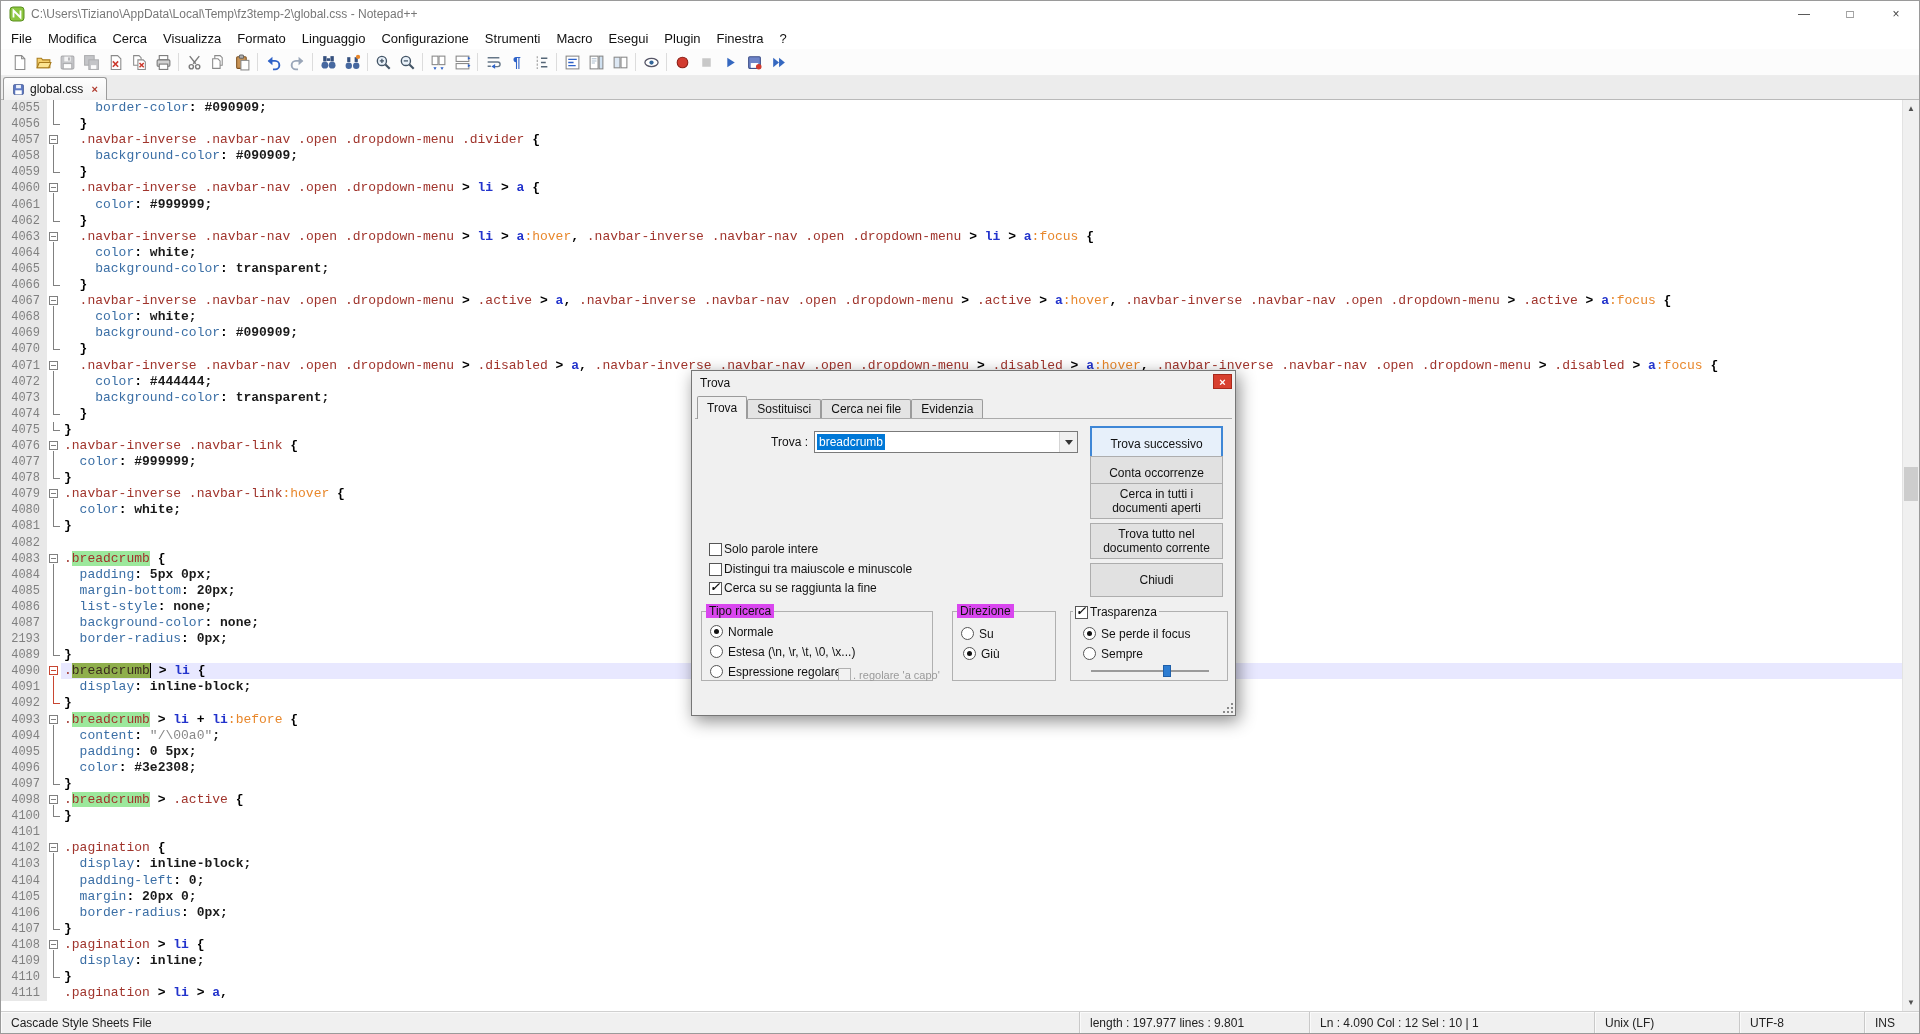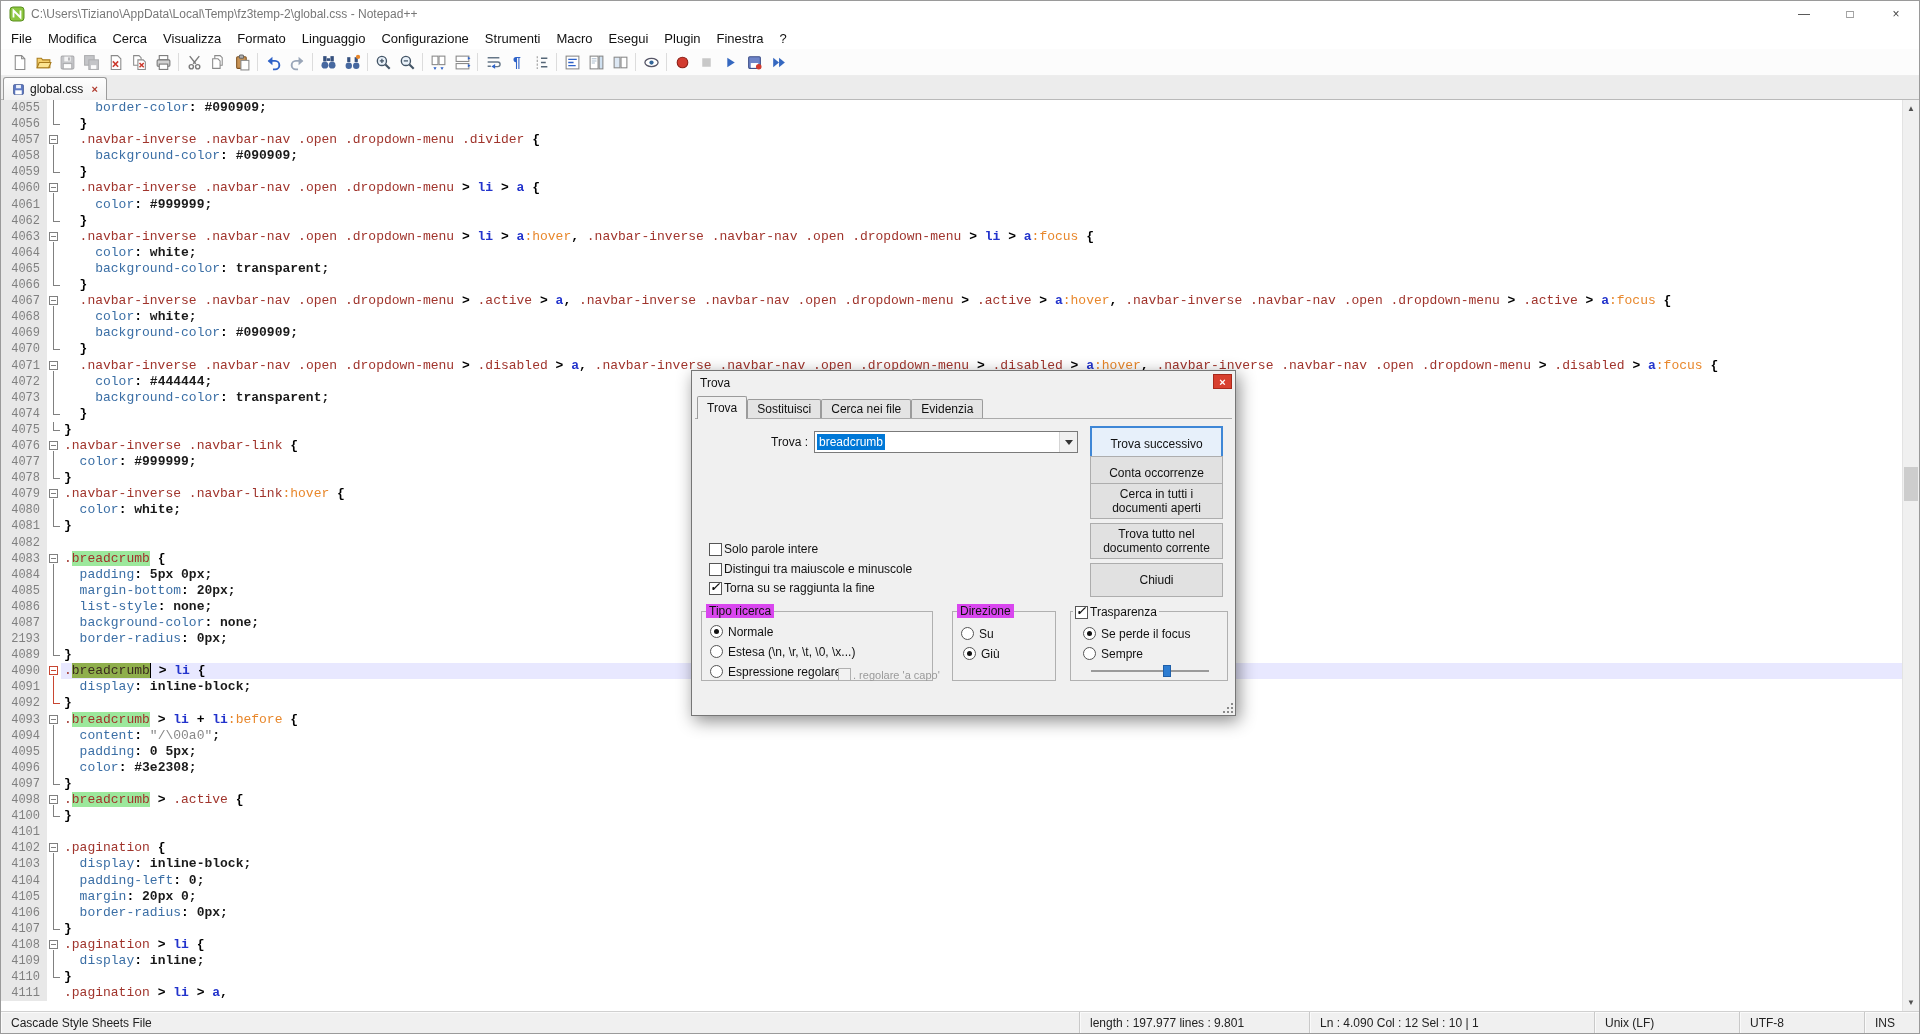--- a/index.html
+++ b/index.html
@@ -474,21 +474,21 @@
     <div class="check" style="left:17px;top:169px">
       <i class="cbox"></i>
       <span>Solo parole intere</span>
     </div>
     <div class="check" style="left:17px;top:189px">
       <i class="cbox"></i>
       <span>Distingui tra maiuscole e minuscole</span>
     </div>
     <div class="check checked" style="left:17px;top:208px">
       <i class="cbox"></i>
-      <span>Torna su se raggiunta la fine</span>
+      <span>Cerca su se raggiunta la fine</span>
     </div>
 
     <div class="grp" style="left:9px;top:240px;width:232px;height:70px">
       <span class="grp-label">Tipo ricerca</span>
       <div class="radio sel" style="left:8px;top:12px">
         <i class="rdot"></i>
         <span>Normale</span>
       </div>
       <div class="radio" style="left:8px;top:32px">
         <i class="rdot"></i>

